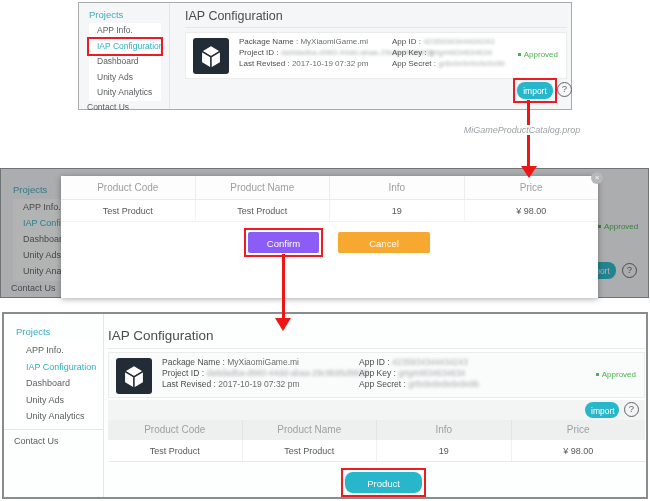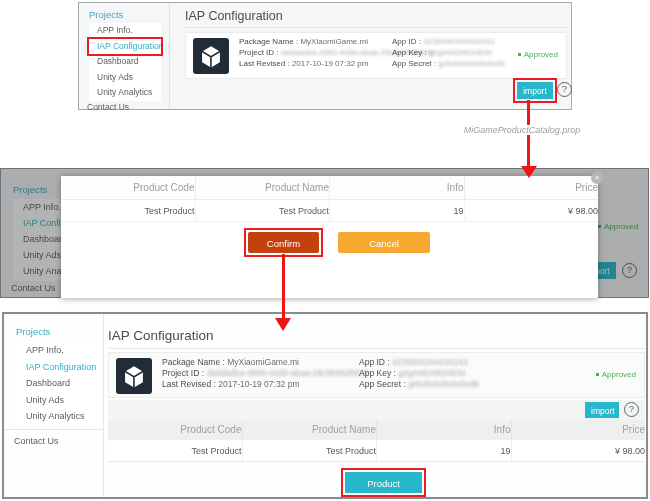--- a/index.html
+++ b/index.html
@@ -30,21 +30,21 @@
   .card .info b{color:#4a4d4f;font-weight:normal;}
   .card .info span.val{color:#6a6e70;}
   .card .info span.blur{filter:blur(1.5px);color:#a8acae;}
   .card .approved{position:absolute;right:8px;top:17px;font-size:8px;color:#4caf50;white-space:nowrap;}
   .card .approved .dot{display:inline-block;width:3px;height:3px;background:#4caf50;vertical-align:middle;margin-right:3px;}
   #top-panel .info.left{left:53px;}
   #top-panel .info.right{left:206px;}
 
   
   .btn-teal{display:block;border:none;background:#27b6ca;color:#fff;font-family:"Liberation Sans",sans-serif;
-    font-size:8.5px;border-radius:0;cursor:pointer;}
+    font-size:8.5px;border-radius:8px;cursor:pointer;}
   .hl{border:2px solid #ed1c24;padding:2px;background:transparent;display:inline-block;}
   .help-circle{width:15px;height:15px;border:1.3px solid #5f6365;border-radius:50%;color:#5f6365;
     font-size:9.5px;line-height:12.5px;text-align:center;}
 
   
   .ann-line{position:absolute;width:3px;background:#ee1515;z-index:30;}
   .ann-head{position:absolute;width:0;height:0;border-left:8px solid transparent;border-right:8px solid transparent;
     border-top:12px solid #ee1515;z-index:30;}
   #arrow1-line{left:527px;top:100px;height:66px;}
   #arrow1-head{left:521px;top:166px;}
@@ -63,29 +63,29 @@
   #mid-panel .bg-approved{position:absolute;left:597px;top:53px;font-size:8px;color:#4caf50;white-space:nowrap;}
   #mid-panel .bg-approved .dot{display:inline-block;width:3px;height:3px;background:#4caf50;vertical-align:middle;margin-right:3px;}
   #mid-panel .bg-import{position:absolute;left:579px;top:93px;width:36px;height:17px;line-height:17px;}
   #mid-panel .bg-help{position:absolute;left:621px;top:94px;}
   #mid-panel .overlay{position:absolute;left:0;top:0;width:100%;height:100%;background:rgba(28,31,33,0.34);z-index:2;}
   #modal{position:absolute;left:60px;top:7px;width:537px;height:122px;background:#fff;z-index:3;
     box-shadow:0 1px 6px rgba(0,0,0,0.35);}
   #modal .close{position:absolute;right:-5px;top:-4px;width:12px;height:12px;border-radius:50%;background:#b6b9ba;
     color:#fff;font-size:8px;line-height:11px;text-align:center;cursor:pointer;}
   .tbl-row{display:flex;width:100%;}
-  .tbl-cell{flex:1;text-align:right;overflow:hidden;white-space:nowrap;}
+  .tbl-cell{flex:1;text-align:center;overflow:hidden;white-space:nowrap;}
   #modal .thead{height:24px;line-height:24px;font-size:10px;color:#9b9ea0;background:#fdfdfd;border-bottom:1px solid #e9eaeb;}
   #modal .thead .tbl-cell{border-right:1px solid #ededee;}
   #modal .thead .tbl-cell:last-child{border-right:none;}
   #modal .tbody{height:22px;line-height:22px;font-size:9px;color:#55585a;border-bottom:1px solid #f0f1f1;}
   #modal .tbody .tbl-cell{border-right:1px solid #f2f3f3;}
   #modal .tbody .tbl-cell:last-child{border-right:none;}
   #modal .confirm-hl{position:absolute;left:183px;top:52px;}
-  #modal .btn-confirm{width:71px;height:21px;line-height:21px;background:#c2410c;color:#fff;border:none;
+  #modal .btn-confirm{width:71px;height:21px;line-height:21px;background:#8b5cf6;color:#fff;border:none;
     font-family:"Liberation Sans",sans-serif;font-size:9.5px;border-radius:2px;cursor:pointer;}
   #modal .btn-cancel{position:absolute;left:277px;top:56px;width:92px;height:21px;line-height:21px;background:#f6a830;
     color:#fff;border:none;font-family:"Liberation Sans",sans-serif;font-size:9.5px;border-radius:2px;cursor:pointer;}
 
   
   #bot-panel{left:2px;top:312px;width:646px;height:187px;background:#fdfefe;border:2px solid #898c8e;}
   #bot-panel .sb-projects{position:absolute;left:12px;top:12px;font-size:9.5px;color:#3fa9bc;}
   #bot-panel .sb-navbox{position:absolute;left:12px;top:28px;width:84px;height:84px;background:#fff;}
   #bot-panel .nav-item{height:16.5px;line-height:16.5px;padding-left:10px;font-size:9px;color:#5a5e60;white-space:nowrap;}
   #bot-panel .nav-item.active{color:#2fb0c4;}

